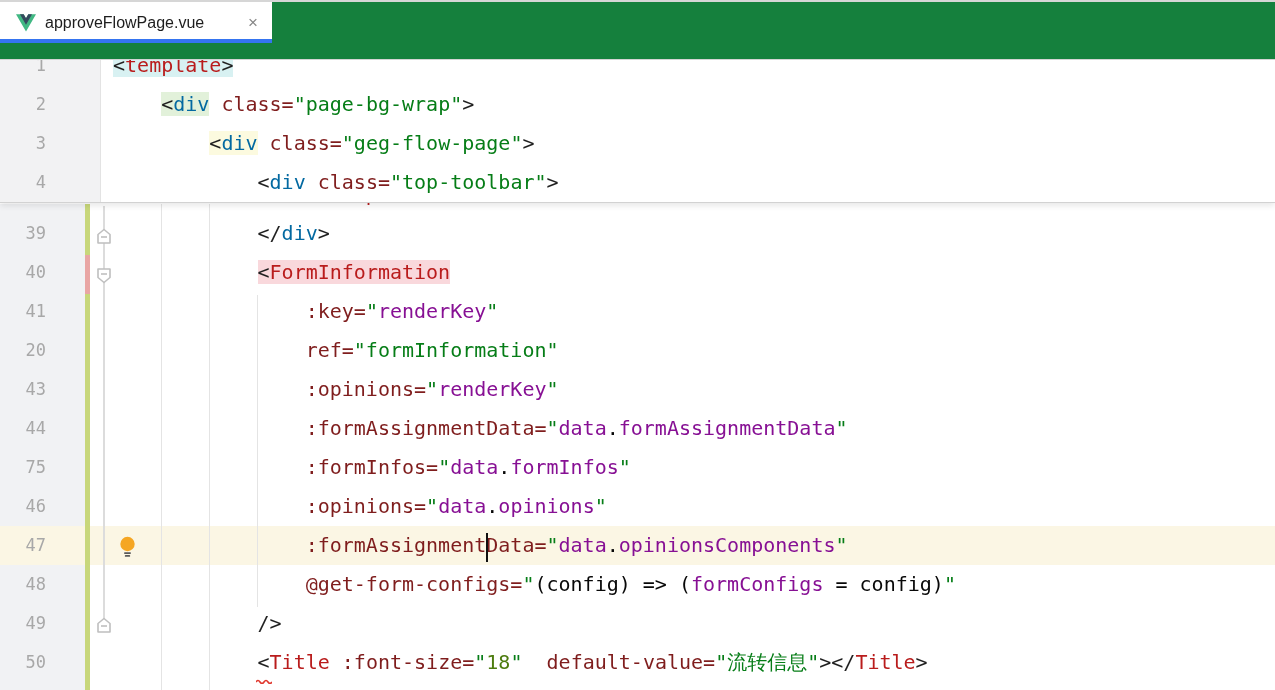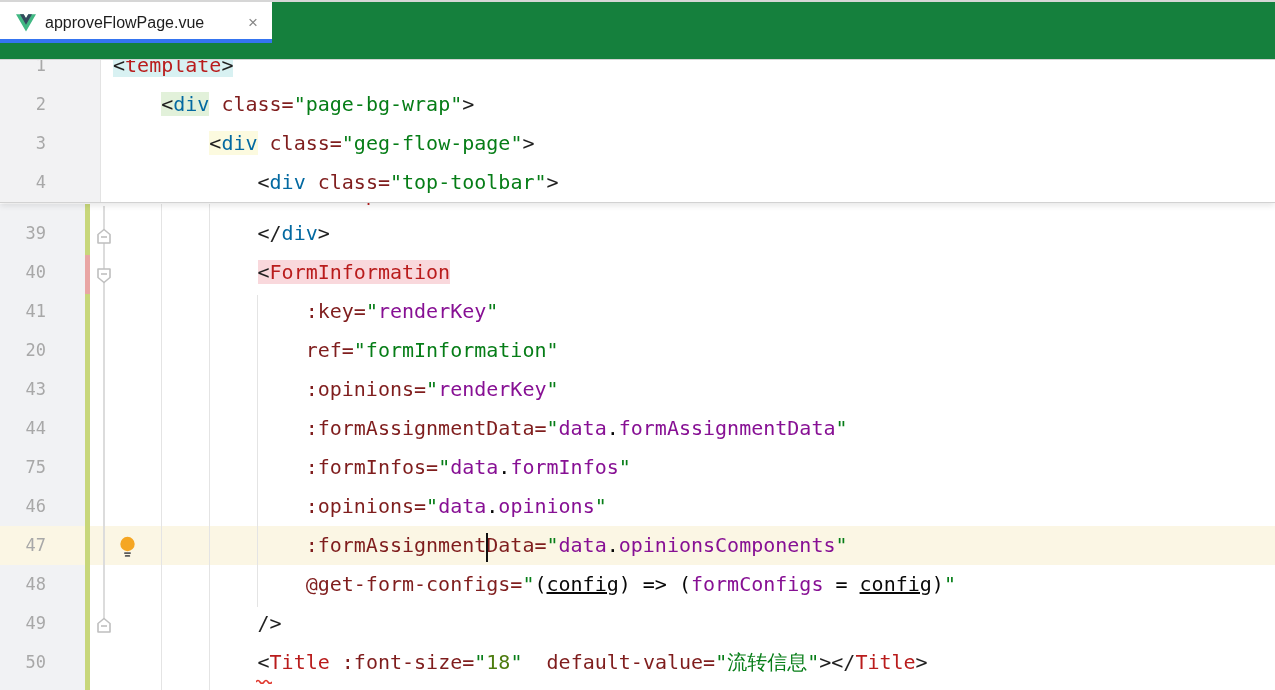--- a/index.html
+++ b/index.html
@@ -39,21 +39,21 @@
   .code{position:absolute;left:113px;top:0;white-space:pre;
         font:20px/39px "DejaVu Sans Mono",monospace;color:#080808}
   .t-pun{color:#1F1F1F}
   .t-tag{color:#0369a1}
   .t-comp{color:#b91c1c}
   .t-attr{color:#7f1d1d}
   .t-str{color:#067D17}
   .t-fld{color:#871094}
   .t-txt{color:#080808}
   .t-num{color:#4d7c0f}
-  .t-und{color:#080808;text-decoration:underline}
+  .t-und{color:#080808;}
   .t-bg-cyan{background:var(--hl-cyan)}
   .t-bg-green{background:var(--hl-green)}
   .t-bg-yellow{background:var(--hl-yellow)}
   .t-bg-pink{background:var(--hl-pink)}
 
   
   .sticky{position:absolute;left:0;top:44px;right:0;height:159px;background:#fff;
           border-bottom:1px solid #D2D2D2;box-shadow:0 3px 6px rgba(0,0,0,.09);z-index:20}
   .sticky-gutter{position:absolute;left:0;top:0;bottom:0;width:101px;background:#F2F2F3;border-right:1px solid #E3E3E3}
   .sticky-rows{position:absolute;left:0;top:2px;right:0}

